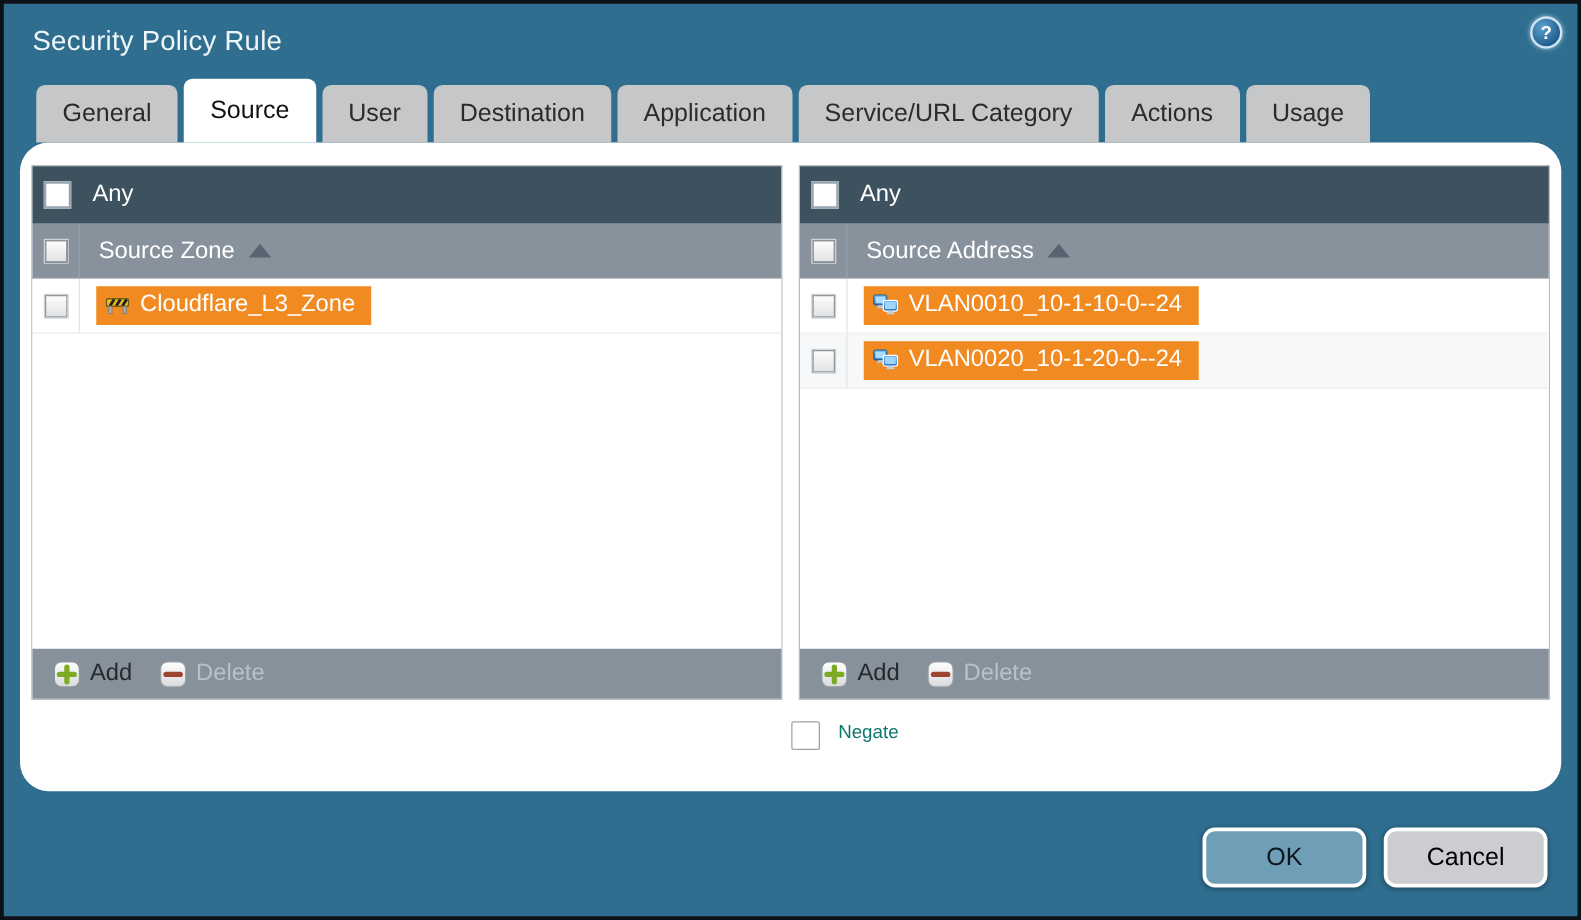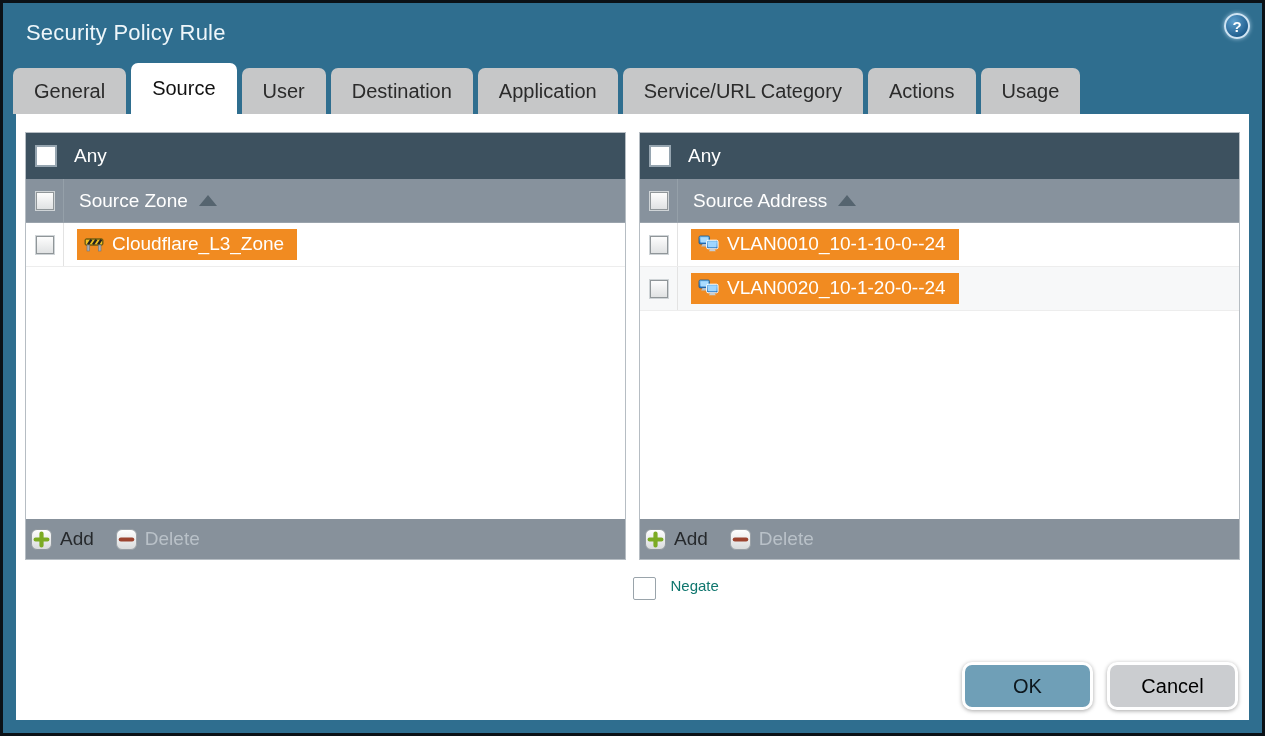--- a/index.html
+++ b/index.html
@@ -31,41 +31,42 @@
     border: 2px solid #cfe4f3;
     box-shadow: 0 0 4px rgba(210,235,255,.7);
     color: #fff; font-size: 15px; font-weight: bold;
     display: flex; align-items: center; justify-content: center;
     cursor: pointer;
   }
 
   
   .tabs {
     display: flex; align-items: flex-end;
-    padding-left: 10px; gap: 5px; height: 51px;
+    padding-left: 26px; gap: 5px; height: 51px;
   }
   .tab {
     background: #c6c7c8;
     border-radius: 7px 7px 0 0;
     padding: 0 21px;
     height: 46px;
     display: flex; align-items: center;
     font-size: 20px; color: #2b2b2b;
     cursor: pointer; white-space: nowrap;
   }
   .tab.active {
     background: #ffffff; height: 51px; color: #111;
   }
 
   
   .content {
     background: #fff;
     margin: 0 13px;
-    height: 606px;
+    height: 519px;
     padding: 18px 9px 0 9px;
+    border-radius: 23px;
   }
 
   .panels { display: flex; gap: 13px; }
   .panel {
     flex: 1;
     height: 428px;
     border: 1px solid #b6bdc3;
     display: flex; flex-direction: column;
     background: #fff;
   }
@@ -125,21 +126,21 @@
     background: #f18b21; color: #fff;
     font-size: 19px; line-height: 1;
     padding: 5px 13px 7px 7px;
   }
   .chip .obj-icon { display: inline-flex; }
 
   .panel-footer {
     height: 40px; flex: 0 0 40px;
     background: #87919b;
     display: flex; align-items: center;
-    padding-left: 5px; gap: 22px;
+    padding-left: 17px; gap: 22px;
   }
   .ftr-btn {
     display: inline-flex; align-items: center; gap: 8px;
     font-size: 19px; color: #26292c; cursor: pointer;
   }
   .ftr-btn.disabled { color: #b9c1c8; cursor: default; }
 
   .negate-row {
     display: flex; align-items: flex-start; gap: 15px;
     margin: 17px 0 0 50%;

